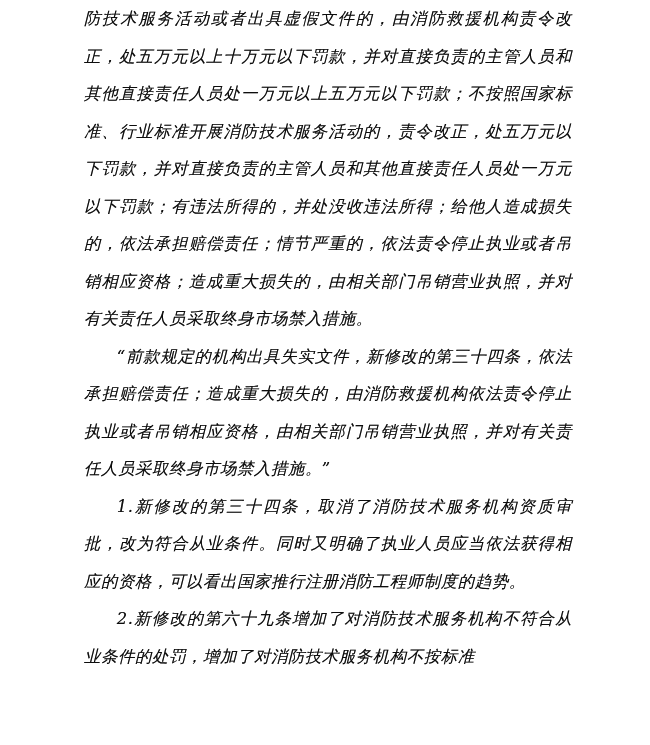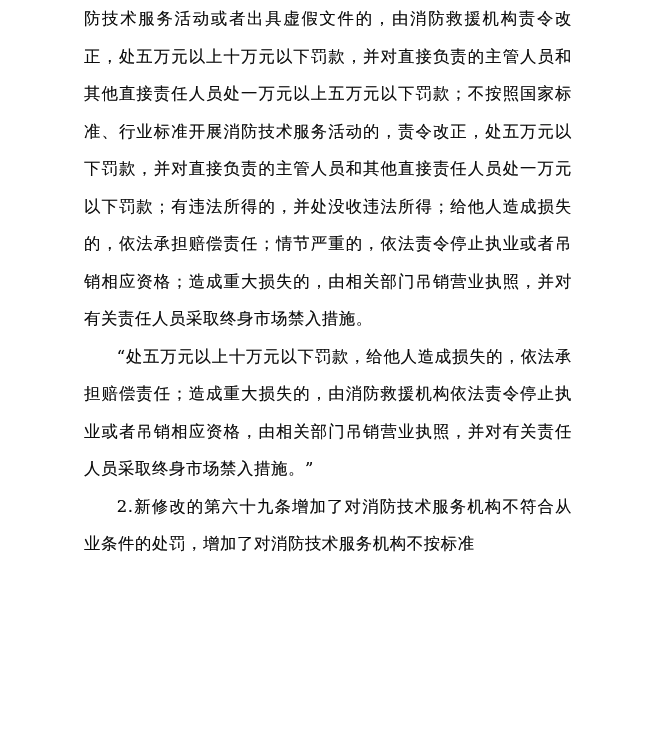--- a/index.html
+++ b/index.html
@@ -30,20 +30,21 @@
     margin: 0;
     padding: 0;
     font-size: 16.4px;
     line-height: 37.5px;
     letter-spacing: 0.6px;
     text-align: justify;
     text-justify: inter-ideograph;
     color: #0d0d0d;
     font-family: "DejaVu Serif", serif;
     font-weight: 400;
+    font-style: italic;
   }
   p.indent {
     text-indent: 2em;
   }
   p.spacer-top {
     margin-top: 37px;
   }
   .para-first {
     margin-top: 0;
   }
@@ -51,16 +52,17 @@
   .doc-body p {
     text-shadow: 0 0 0.25px rgba(0,0,0,0.45);
   }
 </style>
 </head>
 <body>
 
 <div class="page">
   <div class="doc-body">
     <p class="para para-first">防技术服务活动或者出具虚假文件的，由消防救援机构责令改正，处五万元以上十万元以下罚款，并对直接负责的主管人员和其他直接责任人员处一万元以上五万元以下罚款；不按照国家标准、行业标准开展消防技术服务活动的，责令改正，处五万元以下罚款，并对直接负责的主管人员和其他直接责任人员处一万元以下罚款；有违法所得的，并处没收违法所得；给他人造成损失的，依法承担赔偿责任；情节严重的，依法责令停止执业或者吊销相应资格；造成重大损失的，由相关部门吊销营业执照，并对有关责任人员采取终身市场禁入措施。</p>
-    <p class="para indent">“处五万元以上十万元以下罚款，给他人造成损失的，依法承担赔偿责任；造成重大损失的，由消防救援机构依法责令停止执业或者吊销相应资格，由相关部门吊销营业执照，并对有关责任人员采取终身市场禁入措施。”</p>
+    <p class="para indent">“前款规定的机构出具失实文件，新修改的第三十四条，依法承担赔偿责任；造成重大损失的，由消防救援机构依法责令停止执业或者吊销相应资格，由相关部门吊销营业执照，并对有关责任人员采取终身市场禁入措施。”</p>
+    <p class="para indent">1.新修改的第三十四条，取消了消防技术服务机构资质审批，改为符合从业条件。同时又明确了执业人员应当依法获得相应的资格，可以看出国家推行注册消防工程师制度的趋势。</p>
     <p class="para indent">2.新修改的第六十九条增加了对消防技术服务机构不符合从业条件的处罚，增加了对消防技术服务机构不按标准</p>
   </div>
 </div>
 
 </body></html>

